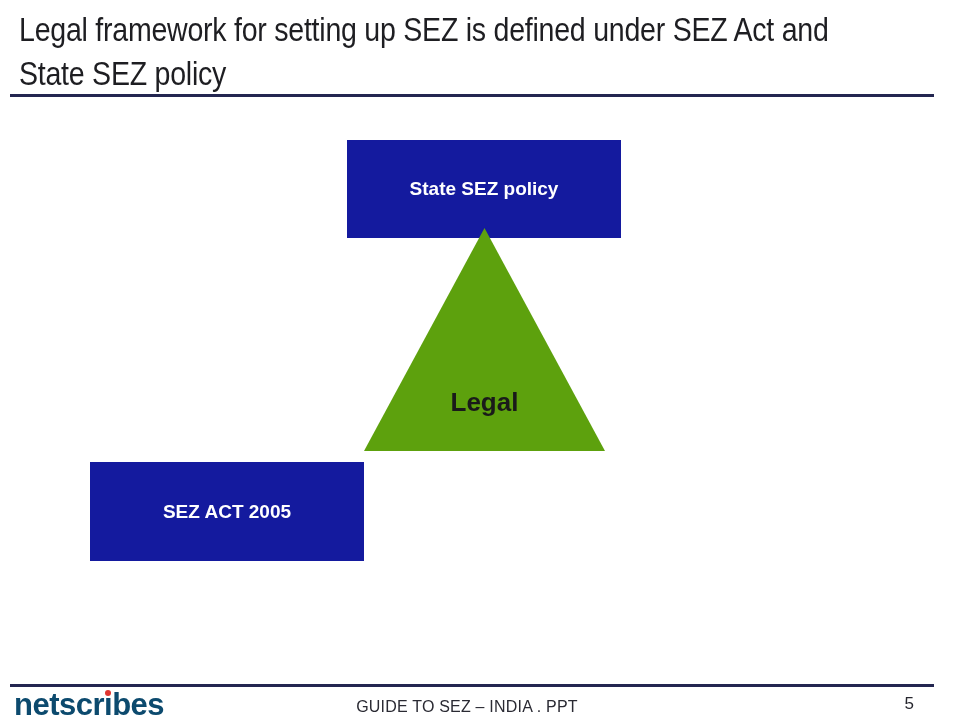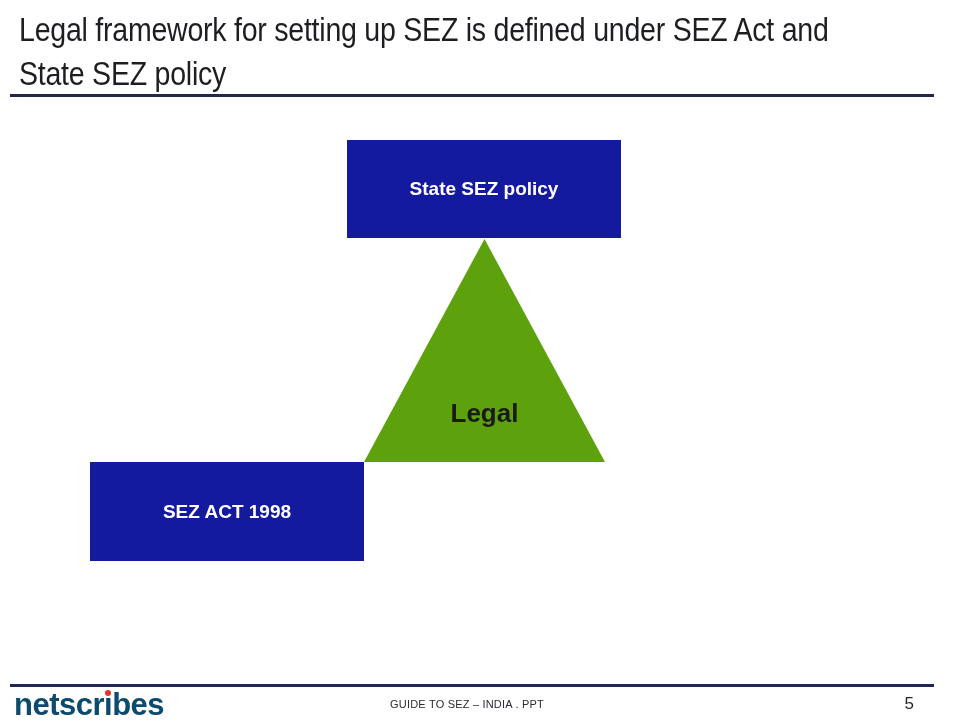--- a/index.html
+++ b/index.html
@@ -52,21 +52,21 @@
     text-align: center;
   }
   .box-top   { left: 347px; top: 140px; height: 98px; }
   .box-left  { left: 90px;  top: 462px; height: 99px; }
   .box-right { left: 607px; top: 462px; height: 99px; }
 
   
   .triangle {
     position: absolute;
     left: 364px;
-    top: 239px;
+    top: 228px;
     width: 241px;
     height: 223px;
     clip-path: polygon(50% 0%, 100% 100%, 0% 100%);
     display: flex;
     flex-direction: column;
     justify-content: flex-end;
     align-items: center;
     padding-bottom: 32px;
     color: #1a1a1a;
     font-weight: 700;
@@ -95,21 +95,21 @@
     width: 6px;
     height: 6px;
     border-radius: 50%;
   }
   .doc-title {
     position: absolute;
     left: 0;
     right: 0;
     top: 698px;
     text-align: center;
-    font-size: 11px;
+    font-size: 16px;
     letter-spacing: 0.2px;
     color: #2a2a33;
   }
   .page-number {
     position: absolute;
     right: 20px;
     top: 694px;
     font-size: 17px;
     color: #26262e;
   }
@@ -128,21 +128,21 @@
 
   <div class="box box-top" style="background: rgb(20, 26, 158);">
     <span>State SEZ policy</span>
   </div>
 
   <div class="triangle" style="background: rgb(93, 161, 13);">
     <span class="tri-line">Legal</span>
   </div>
 
   <div class="box box-left" style="background: rgb(20, 26, 158);">
-    <span>SEZ ACT 1998</span>
+    <span>SEZ ACT 2005</span>
   </div>
 
 
   <footer>
     <div class="rule rule-bottom" style="background: rgb(35, 38, 80);"></div>
 
     <div class="logo" style="color: #0c4a6e;">
       <span>netscr</span><span class="i-wrap"><span class="i-dot" style="background: rgb(224, 53, 47);"></span><span>ı</span></span><span>bes</span>
     </div>
 

